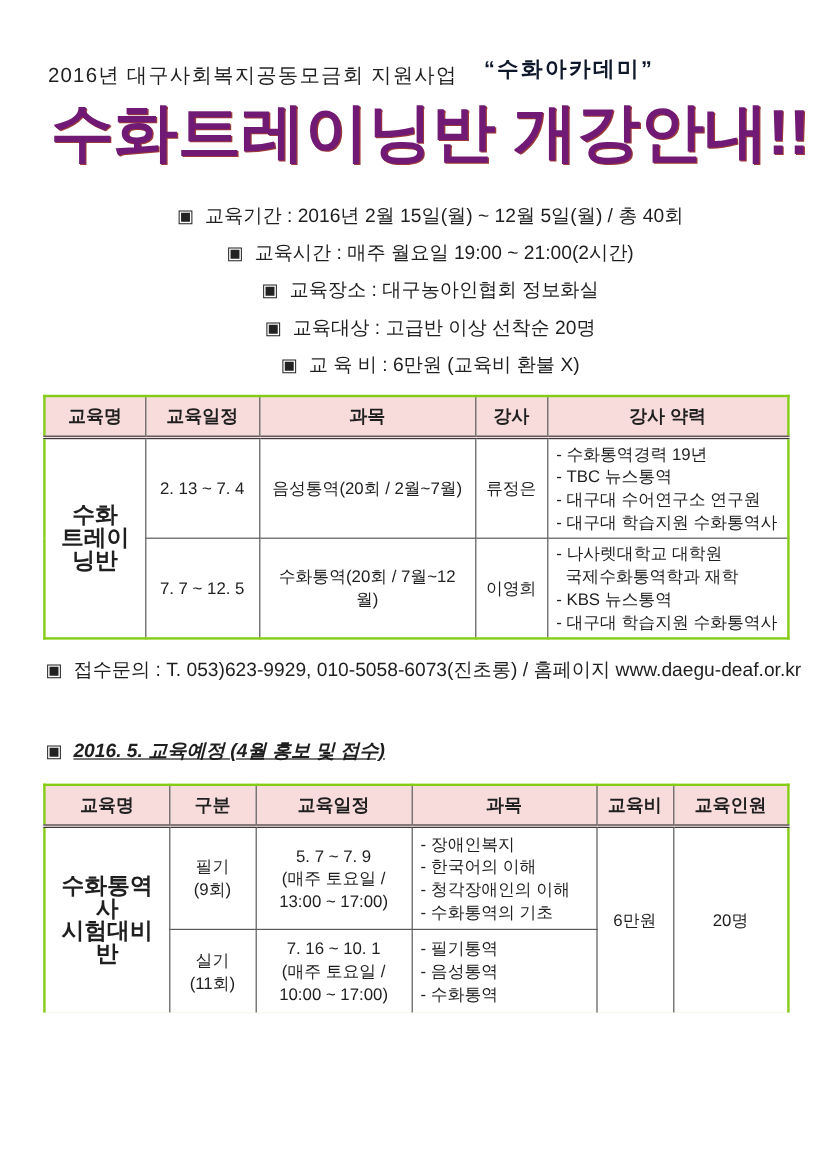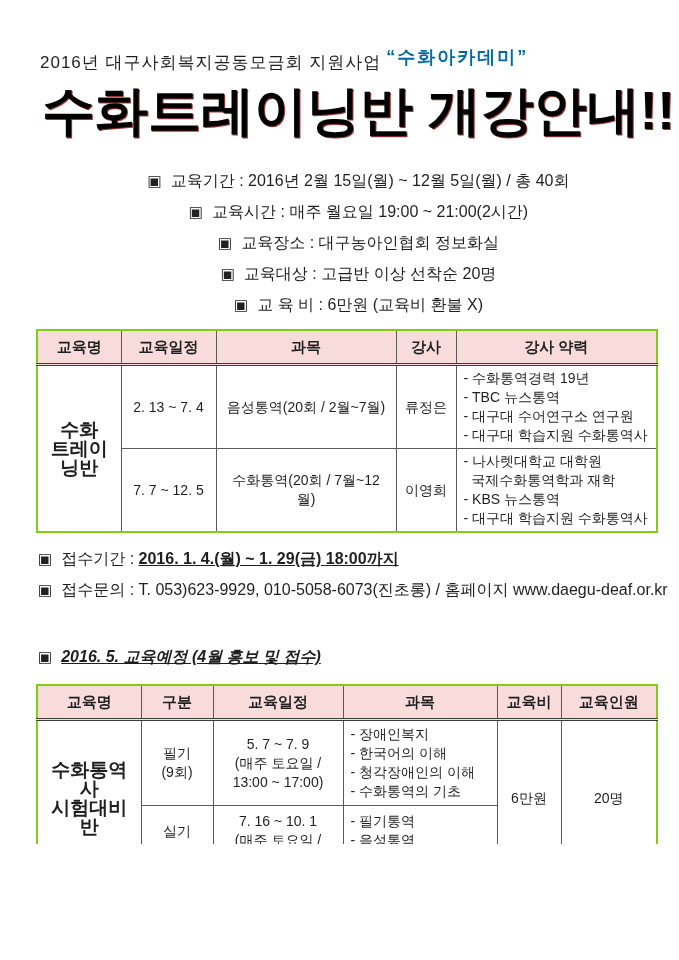--- a/index.html
+++ b/index.html
@@ -22,32 +22,32 @@
   }
   .program-line {
     font-size: 17px;
     letter-spacing: 1px;
     color: #1f1f1f;
   }
   .academy-quote {
     font-size: 18px;
     font-weight: bold;
     letter-spacing: 2px;
-    margin-left: 5px;
+    margin-left: 22px;
     transform: translateY(-5px);
-    color: #0369a1;
+    color: #0f172a;
   }
   .main-title {
     margin: 4px 10px 0 42px;
     font-size: 53px;
     font-weight: bold;
     letter-spacing: 0px;
     line-height: 1.25;
     white-space: nowrap;
-    color: #000000;
+    color: #701a75;
     text-shadow: 1px 1px 0 #9e3b38;
   }
   
   .info-list { margin: 21px 0 0 38px; text-align: center; }
   .info-line {
     font-size: 16px;
     line-height: 31px;
     white-space: nowrap;
   }
   .bullet {
@@ -172,23 +172,20 @@
         <td>이영희</td>
         <td class="left-list">- 나사렛대학교 대학원
   국제수화통역학과 재학
 - KBS 뉴스통역
 - 대구대 학습지원 수화통역사</td>
       </tr>
     </tbody>
   </table>
 
   <div class="reg-list">
-    <div class="info-line">
-      <span class="bullet">▣</span><span>접수기간</span><span> : </span><span class="strong-underline">2016. 1. 4.(월) ~ 1. 29(금) 18:00까지</span>
-    </div>
     <div class="info-line">
       <span class="bullet">▣</span><span>접수문의</span><span> : </span><span>T. 053)623-9929, 010-5058-6073(진초롱) / 홈페이지  www.daegu-deaf.or.kr</span>
     </div>
   </div>
 
   <div class="plan-heading">
     <span class="bullet">▣</span><span class="heading-text">2016. 5. 교육예정 (4월 홍보 및 접수)</span>
   </div>
 
   <table class="plan-table">

